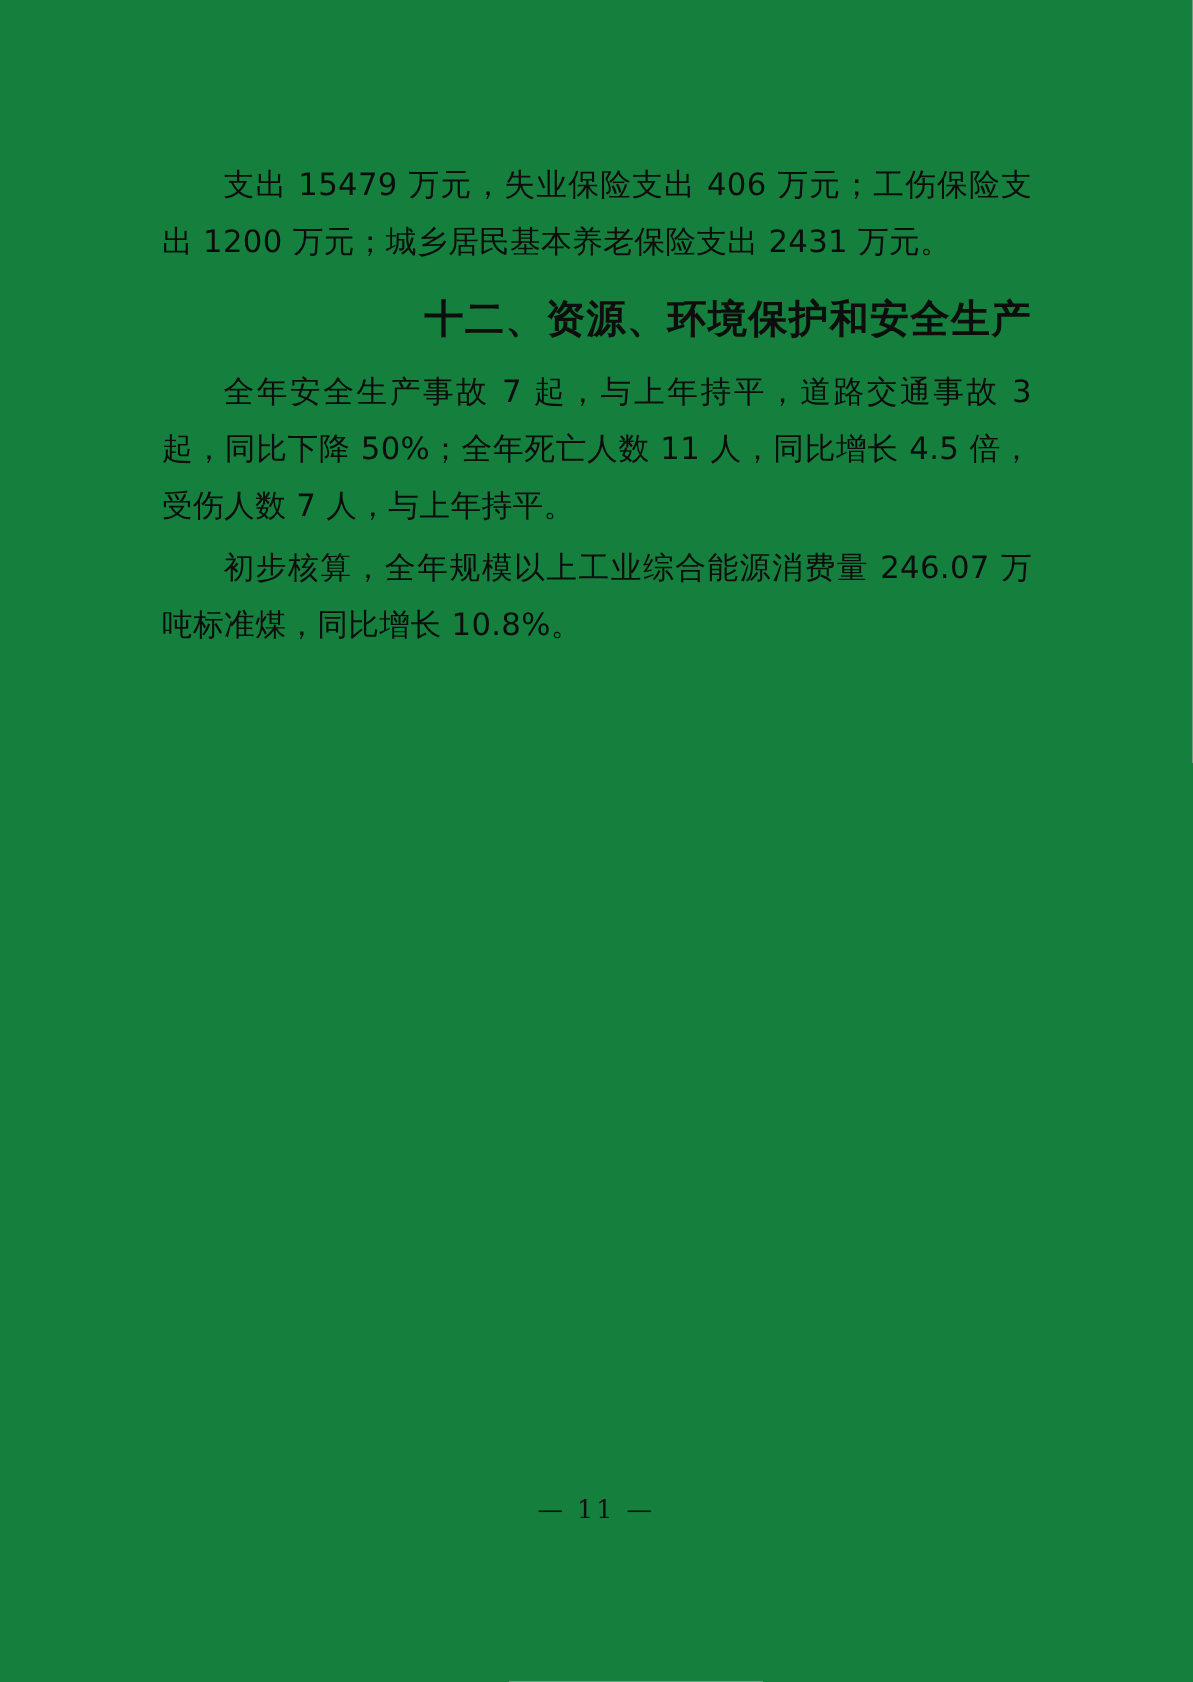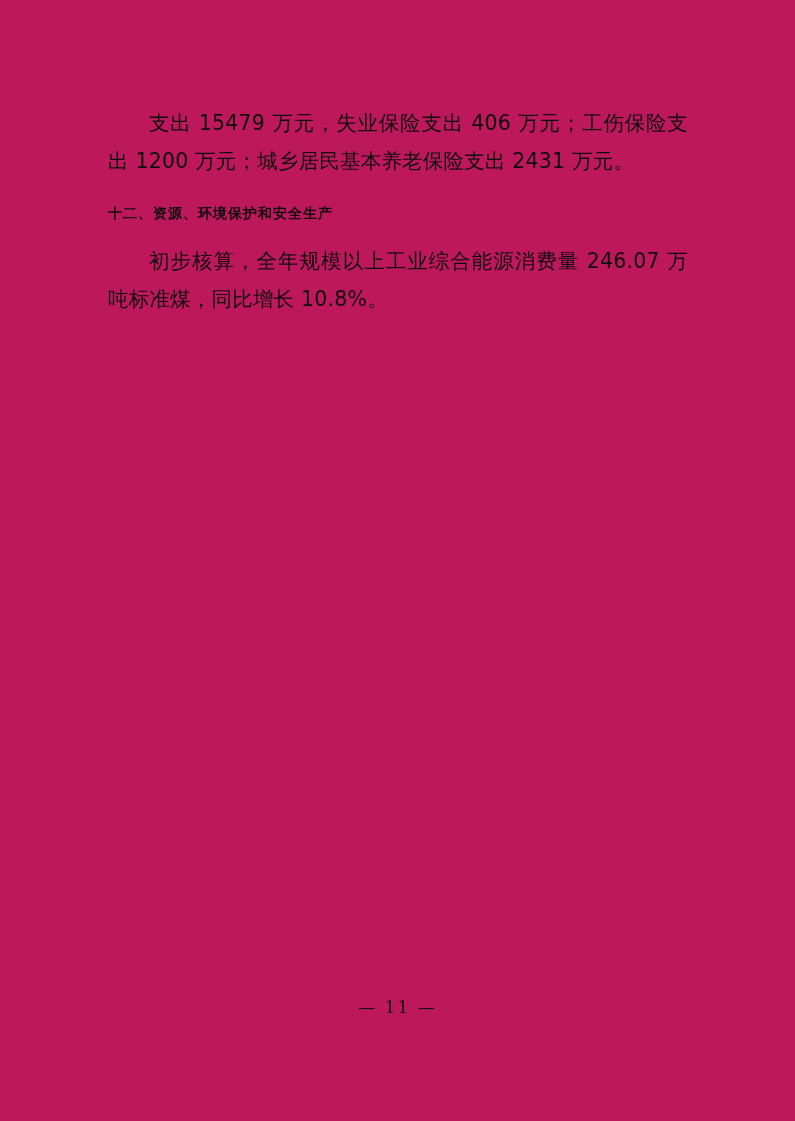--- a/index.html
+++ b/index.html
@@ -7,21 +7,21 @@
     padding: 0;
     background: #b8b8b8;
   }
   body {
     font-family: "DejaVu Sans", "Liberation Sans", sans-serif;
   }
   .page {
     position: relative;
     width: 795px;
     height: 1121px;
-    background: #be185d;
+    background: #15803d;
     box-sizing: border-box;
     overflow: hidden;
   }
   .content {
     position: absolute;
     left: 108px;
     top: 104px;
     width: 580px;
   }
   p.para {
@@ -30,25 +30,25 @@
     line-height: 38px;
     color: #0d0d0d;
     text-align: justify;
     text-justify: inter-ideograph;
     text-indent: 2em;
     letter-spacing: 0.2px;
     font-weight: 500;
   }
   h2.section-heading {
     margin: 14px 0 10px 0;
-    font-size: 14px;
+    font-size: 26px;
     line-height: 38px;
     font-weight: 700;
     color: #0d0d0d;
-    text-align: left;
+    text-align: right;
     letter-spacing: 1px;
   }
   .page-number {
     position: absolute;
     left: 0;
     right: 0;
     bottom: 104px;
     text-align: center;
     font-size: 17px;
     color: #111;
@@ -59,18 +59,19 @@
 </head>
 <body>
 
 <div class="page">
   <div class="content">
 
     <p class="para">支出 15479 万元，失业保险支出 406 万元；工伤保险支出 1200 万元；城乡居民基本养老保险支出 2431 万元。</p>
 
     <h2 class="section-heading">十二、资源、环境保护和安全生产</h2>
 
+    <p class="para">全年安全生产事故 7 起，与上年持平，道路交通事故 3 起，同比下降 50%；全年死亡人数 11 人，同比增长 4.5 倍，受伤人数 7 人，与上年持平。</p>
     <p class="para">初步核算，全年规模以上工业综合能源消费量 246.07 万吨标准煤，同比增长 10.8%。</p>
 
   </div>
 
   <div class="page-number">— 11 —</div>
 </div>
 
 </body></html>

